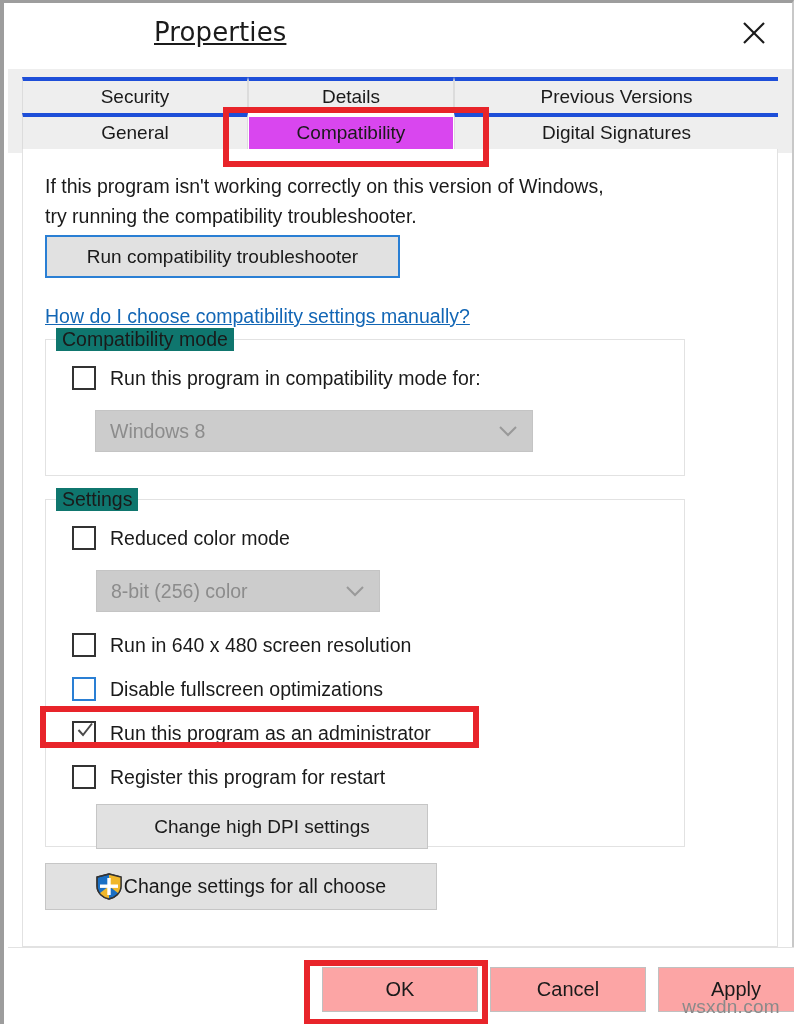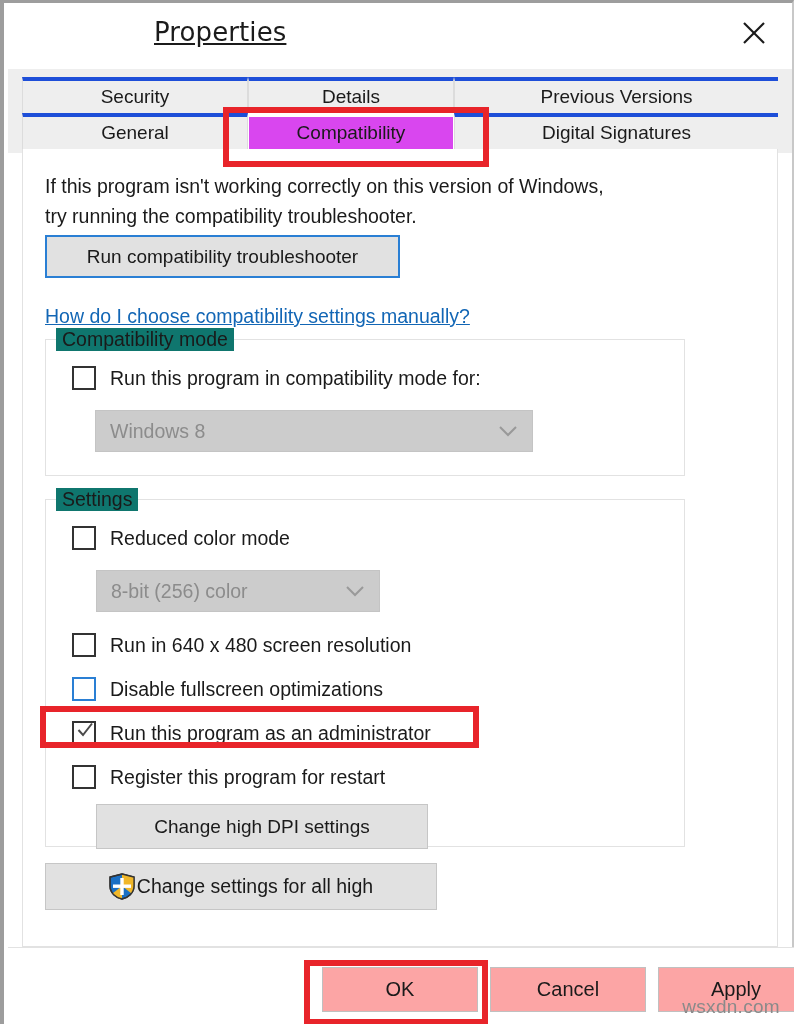--- a/index.html
+++ b/index.html
@@ -439,21 +439,21 @@
       <span class="shield">
         <svg width="26" height="27" viewBox="0 0 26 27">
           <path d="M13 1 L25 4 L25 13 C25 20 19 25 13 26 C7 25 1 20 1 13 L1 4 Z" fill="#1a6fc4" stroke="#333333" stroke-width="1.3"></path>
           <path d="M13 1 L25 4 L25 13 C25 16 24 18.5 22.5 20.5 L13 13 Z" fill="#f0b72a"></path>
           <path d="M13 13 L3.5 20.5 C5 22.8 8.5 25.2 13 26 Z" fill="#f0b72a"></path>
           <path d="M13 1 L25 4 L25 13 C25 20 19 25 13 26 C7 25 1 20 1 13 L1 4 Z" fill="none" stroke="#333333" stroke-width="1.3"></path>
           <rect x="11.3" y="5" width="3.4" height="17" fill="#ffffff"></rect>
           <rect x="4" y="11.5" width="18" height="3.4" fill="#ffffff"></rect>
         </svg>
       </span>
-      <span class="alabel">Change settings for all high</span>
+      <span class="alabel">Change settings for all choose</span>
     </div>
 
   </div>
 
   <div id="footer">
     <div id="btn-ok" class="footbtn">OK</div>
     <div id="btn-cancel" class="footbtn">Cancel</div>
     <div id="btn-apply" class="footbtn">Apply</div>
   </div>
 

